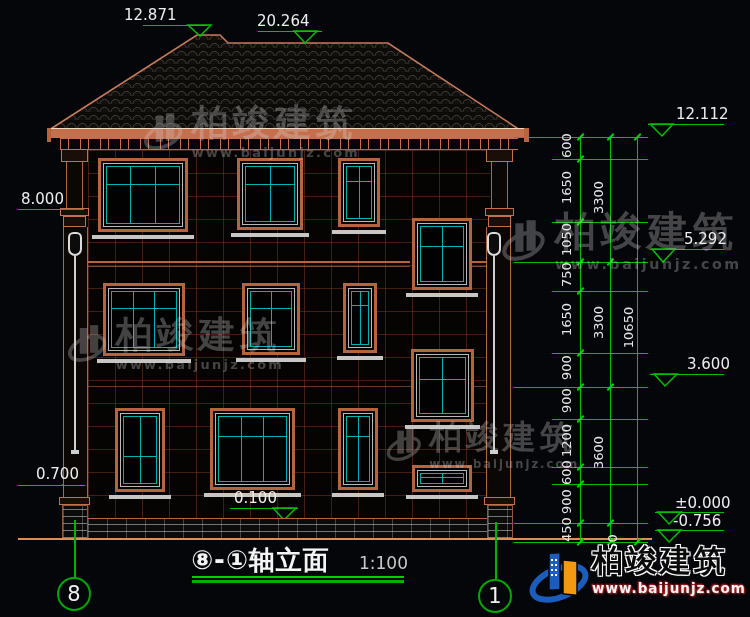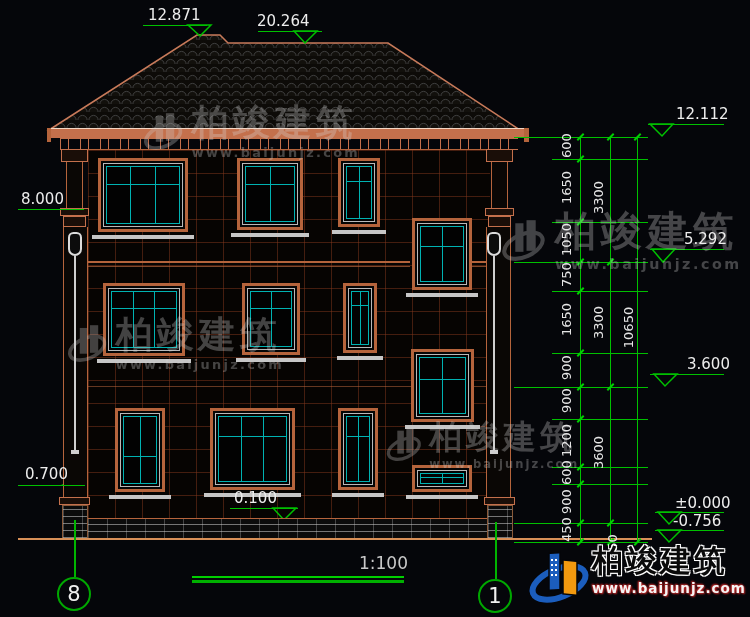--- a/index.html
+++ b/index.html
@@ -183,33 +183,33 @@
       <div class="glass"></div>
     </div>
   <div class="win v1" style="left:338px;top:408px;width:40px;height:82px;--t:30%">
       <div class="glass"></div>
     </div>
   <div class="win v1" style="left:412px;top:465px;width:60px;height:27px;--t:42%">
       <div class="glass"></div>
     </div>
 
   <div class="gl" style="left:143px;top:25px;width:64px"></div>
-  <div class="lvltxt" style="left:148px;top:7px">12.871</div>
+  <div class="lvltxt" style="left:124px;top:7px">12.871</div>
   <div class="gl" style="left:258px;top:31px;width:64px"></div>
   <div class="lvltxt" style="left:257px;top:13px">20.264</div>
   <div class="gl" style="left:648px;top:124px;width:76px"></div>
   <div class="lvltxt" style="left:676px;top:106px">12.112</div>
   <div class="gl" style="left:18px;top:209px;width:66px"></div>
   <div class="lvltxt" style="left:21px;top:191px">8.000</div>
   <div class="gl" style="left:650px;top:249px;width:74px"></div>
   <div class="lvltxt" style="left:684px;top:231px">5.292</div>
   <div class="gl" style="left:650px;top:374px;width:74px"></div>
   <div class="lvltxt" style="left:687px;top:356px">3.600</div>
   <div class="gl" style="left:18px;top:485px;width:67px"></div>
-  <div class="lvltxt" style="left:25px;top:466px">0.700</div>
+  <div class="lvltxt" style="left:36px;top:466px">0.700</div>
   <div class="gl" style="left:230px;top:508px;width:68px"></div>
   <div class="lvltxt" style="left:234px;top:490px">0.100</div>
   <div class="gl" style="left:655px;top:512px;width:69px"></div>
   <div class="lvltxt" style="left:675px;top:495px">±0.000</div>
   <div class="gl" style="left:655px;top:530px;width:69px"></div>
   <div class="lvltxt" style="left:673px;top:513px">-0.756</div>
 
   <div class="chv" style="left:580px;top:137px;height:405px"></div>
   <div class="chv" style="left:610px;top:137px;height:405px"></div>
   <div class="chv" style="left:637px;top:137px;height:405px"></div>
@@ -267,20 +267,21 @@
   <div class="dim" style="left:576px;top:446px">3600</div>
   <div class="dim" style="left:590px;top:540px">450</div>
 
   <div class="dim" style="left:606px;top:321px">10650</div>
 
   <div class="gv" style="left:74px;top:520px;height:57px"></div>
   <div class="bubble" style="left:57px;top:577px">8</div>
   <div class="gv" style="left:495px;top:522px;height:57px"></div>
   <div class="bubble" style="left:478px;top:579px">1</div>
 
+  <div class="title">⑧-①轴立面</div>
   <div class="scaletxt">1:100</div>
   <div class="uline1"></div>
   <div class="uline2"></div>
 
   <div class="wm" style="left:142px;top:104px;transform:scale(.92)">
     <svg width="46" height="52" viewBox="0 0 46 52">
       <ellipse cx="23" cy="30" rx="20" ry="11" fill="none" stroke="#cfcfcf" stroke-width="4" transform="rotate(-24 23 30)"></ellipse>
       <rect x="15" y="8" width="8" height="28" fill="#cfcfcf"></rect>
         <rect x="26" y="5" width="9" height="30" fill="#cfcfcf"></rect>
     </svg>

